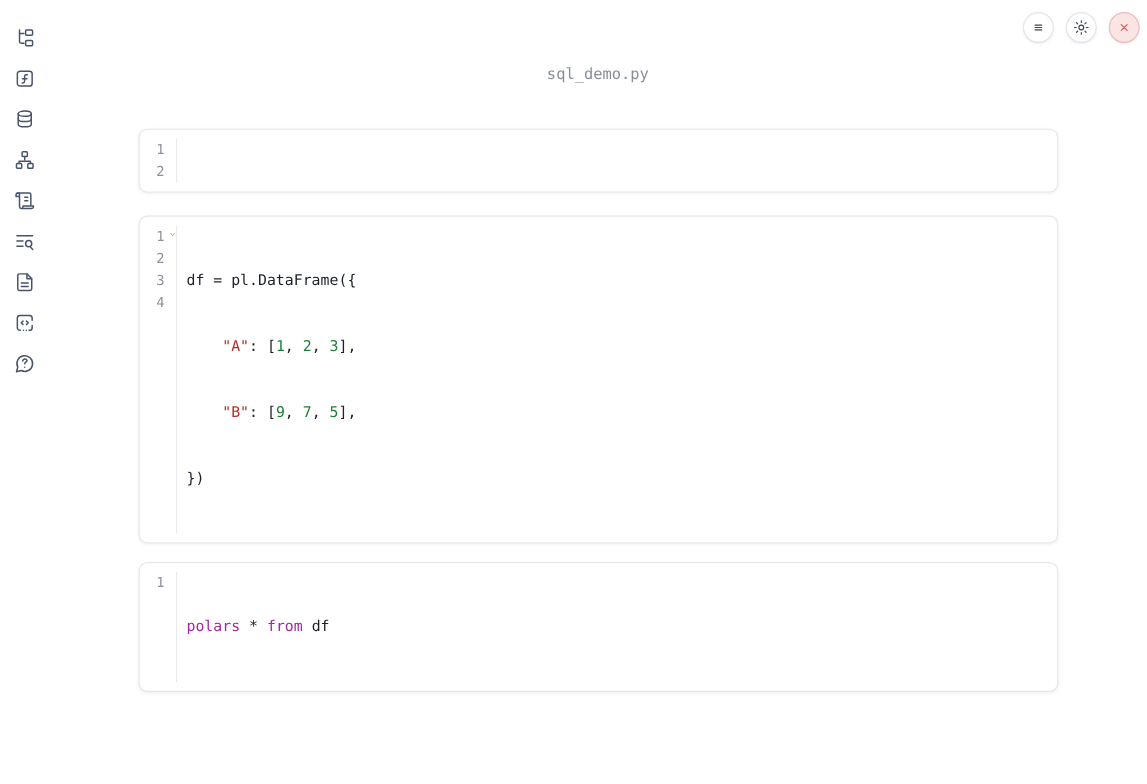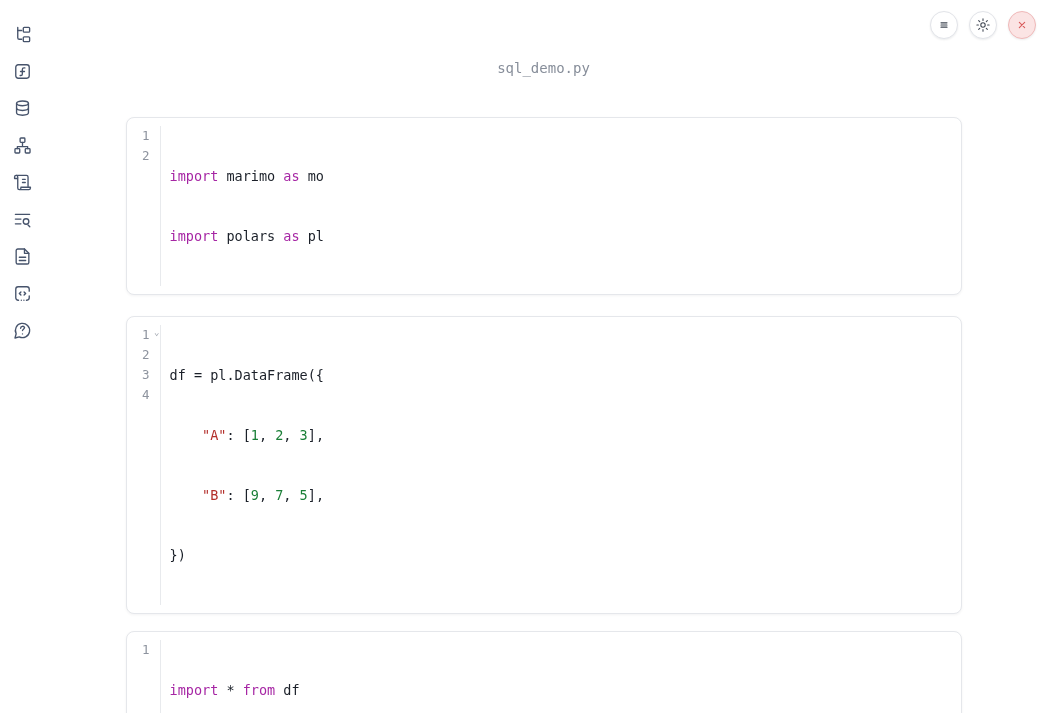--- a/index.html
+++ b/index.html
@@ -141,24 +141,20 @@
   <div class="app-title">sql_demo.py</div>
 
   <div class="notebook">
 
     <section class="cell c1">
       <div class="code-area">
         <div class="gutter">
           <div class="ln">1</div>
           <div class="ln">2</div>
         </div>
-        <div class="code">
-          <div class="line"><span class="tk-kw">import</span><span class="tk-pl"> marimo </span><span class="tk-kw">as</span><span class="tk-pl"> mo</span></div>
-          <div class="line"><span class="tk-kw">import</span><span class="tk-pl"> polars </span><span class="tk-kw">as</span><span class="tk-pl"> pl</span></div>
-        </div>
       </div>
     </section>
 
     <section class="cell c2">
       <div class="code-area">
         <div class="gutter">
           <div class="ln"><span>1</span><span class="fold">⌄</span></div>
           <div class="ln">2</div>
           <div class="ln">3</div>
           <div class="ln">4</div>
@@ -171,20 +167,20 @@
         </div>
       </div>
     </section>
 
     <section class="cell c3">
       <div class="code-area">
         <div class="gutter">
           <div class="ln">1</div>
         </div>
         <div class="code">
-          <div class="line"><span class="tk-kw">import</span><span class="tk-pl"> * </span><span class="tk-kw">from</span><span class="tk-pl"> df</span></div>
+          <div class="line"><span class="tk-kw">polars</span><span class="tk-pl"> * </span><span class="tk-kw">from</span><span class="tk-pl"> df</span></div>
         </div>
       </div>
 
     </section>
 
   </div>
 </main>
 
 </body></html>

